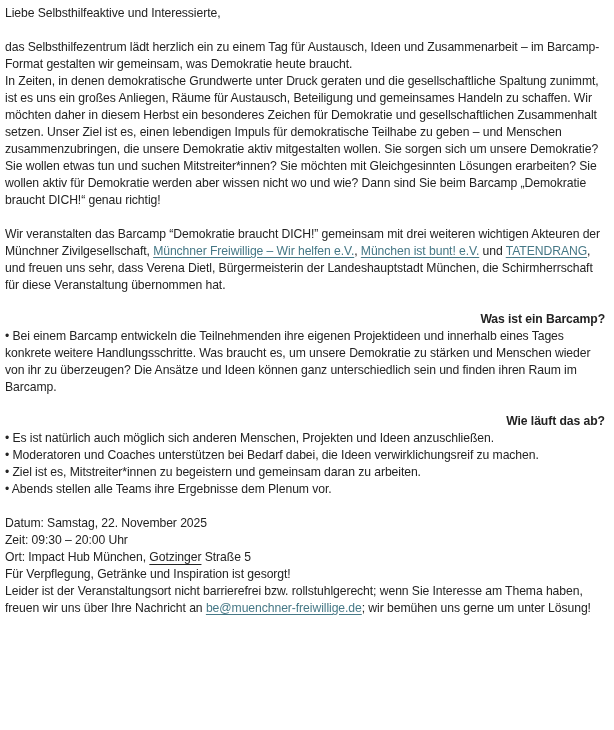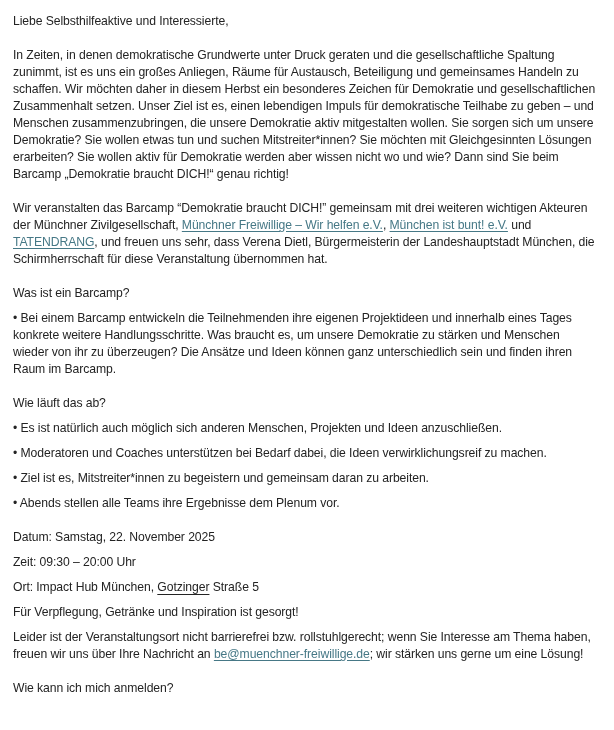--- a/index.html
+++ b/index.html
@@ -13,23 +13,23 @@
     height: 730px;
     overflow: hidden;
     padding: 5px 9px 0 5px;
     font-family: "Liberation Sans", sans-serif;
     font-size: 12.2px;
     line-height: 17px;
     letter-spacing: -0.08px;
     color: #232323;
     background: #ffffff;
   }
-  .blk { margin: 8px; }
+  .blk { margin: 0; }
   .mb { margin-bottom: 17px; }
-  .hd { font-weight: normal; }
+  .hd { font-weight: bold; text-align: right; }
   a.link {
     color: var(--link_color, #467886);
     text-underline-offset: 2px;
     cursor: pointer;
   }
   .squiggle {
     text-decoration-line: underline;
     text-decoration-style: wavy;
     text-decoration-color: var(--squiggle_color, #e0392f);
     text-decoration-thickness: 1px;
@@ -38,34 +38,34 @@
     text-decoration: underline;
   }
 </style>
 </head>
 <body>
 
 <div class="doc">
 
   <div class="blk mb">Liebe Selbsthilfeaktive und Interessierte,</div>
 
+  <div class="blk">das Selbsthilfezentrum lädt herzlich ein zu einem Tag für Austausch, Ideen und Zusammenarbeit – im Barcamp-Format gestalten wir gemeinsam, was Demokratie heute braucht.</div>
   <div class="blk mb">In Zeiten, in denen demokratische Grundwerte unter Druck geraten und die gesellschaftliche Spaltung zunimmt, ist es uns ein großes Anliegen, Räume für Austausch, Beteiligung und gemeinsames Handeln zu schaffen. Wir möchten daher in diesem Herbst ein besonderes Zeichen für Demokratie und gesellschaftlichen Zusammenhalt setzen. Unser Ziel ist es, einen lebendigen Impuls für demokratische Teilhabe zu geben – und Menschen zusammenzubringen, die unsere Demokratie aktiv mitgestalten wollen. Sie sorgen sich um unsere Demokratie? Sie wollen etwas tun und suchen Mitstreiter*innen? Sie möchten mit Gleichgesinnten Lösungen erarbeiten? Sie wollen aktiv für Demokratie werden aber wissen nicht wo und wie? Dann sind Sie beim Barcamp „Demokratie braucht DICH!“ genau richtig!</div>
 
   <div class="blk mb"><span>Wir veranstalten das Barcamp “Demokratie braucht DICH!” gemeinsam mit drei weiteren wichtigen Akteuren der Münchner Zivilgesellschaft, </span><a href="#" class="link">Münchner Freiwillige – Wir helfen e.V.</a><span>, </span><a href="#" class="link">München ist bunt! e.V.</a><span> und </span><a href="#" class="link">TATENDRANG</a><span>, und freuen uns sehr, dass Verena Dietl, Bürgermeisterin der Landeshauptstadt München, die Schirmherrschaft für diese Veranstaltung übernommen hat.</span></div>
 
   <div class="blk hd">Was ist ein Barcamp?</div>
   <div class="blk mb">• Bei einem Barcamp entwickeln die Teilnehmenden ihre eigenen Projektideen und innerhalb eines Tages konkrete weitere Handlungsschritte. Was braucht es, um unsere Demokratie zu stärken und Menschen wieder von ihr zu überzeugen? Die Ansätze und Ideen können ganz unterschiedlich sein und finden ihren Raum im Barcamp.</div>
 
   <div class="blk hd">Wie läuft das ab?</div>
   <div class="blk">• Es ist natürlich auch möglich sich anderen Menschen, Projekten und Ideen anzuschließen.</div>
   <div class="blk">• Moderatoren und Coaches unterstützen bei Bedarf dabei, die Ideen verwirklichungsreif zu machen.</div>
   <div class="blk">• Ziel ist es, Mitstreiter*innen zu begeistern und gemeinsam daran zu arbeiten.</div>
   <div class="blk mb">• Abends stellen alle Teams ihre Ergebnisse dem Plenum vor.</div>
 
   <div class="blk">Datum: Samstag, 22. November 2025</div>
   <div class="blk">Zeit: 09:30 – 20:00 Uhr</div>
   <div class="blk"><span>Ort: Impact Hub München, </span><span class="squiggle">Gotzinger</span><span> Straße 5</span></div>
   <div class="blk">Für Verpflegung, Getränke und Inspiration ist gesorgt!</div>
-  <div class="blk mb"><span>Leider ist der Veranstaltungsort nicht barrierefrei bzw. rollstuhlgerecht; wenn Sie Interesse am Thema haben, freuen wir uns über Ihre Nachricht an </span><a href="#" class="link">be@muenchner-freiwillige.de</a><span>; wir stärken uns gerne um eine Lösung!</span></div>
+  <div class="blk mb"><span>Leider ist der Veranstaltungsort nicht barrierefrei bzw. rollstuhlgerecht; wenn Sie Interesse am Thema haben, freuen wir uns über Ihre Nachricht an </span><a href="#" class="link">be@muenchner-freiwillige.de</a><span>; wir bemühen uns gerne um unter Lösung!</span></div>
 
-  <div class="blk hd">Wie kann ich mich anmelden?</div>
 
 </div>
 
 </body></html>

